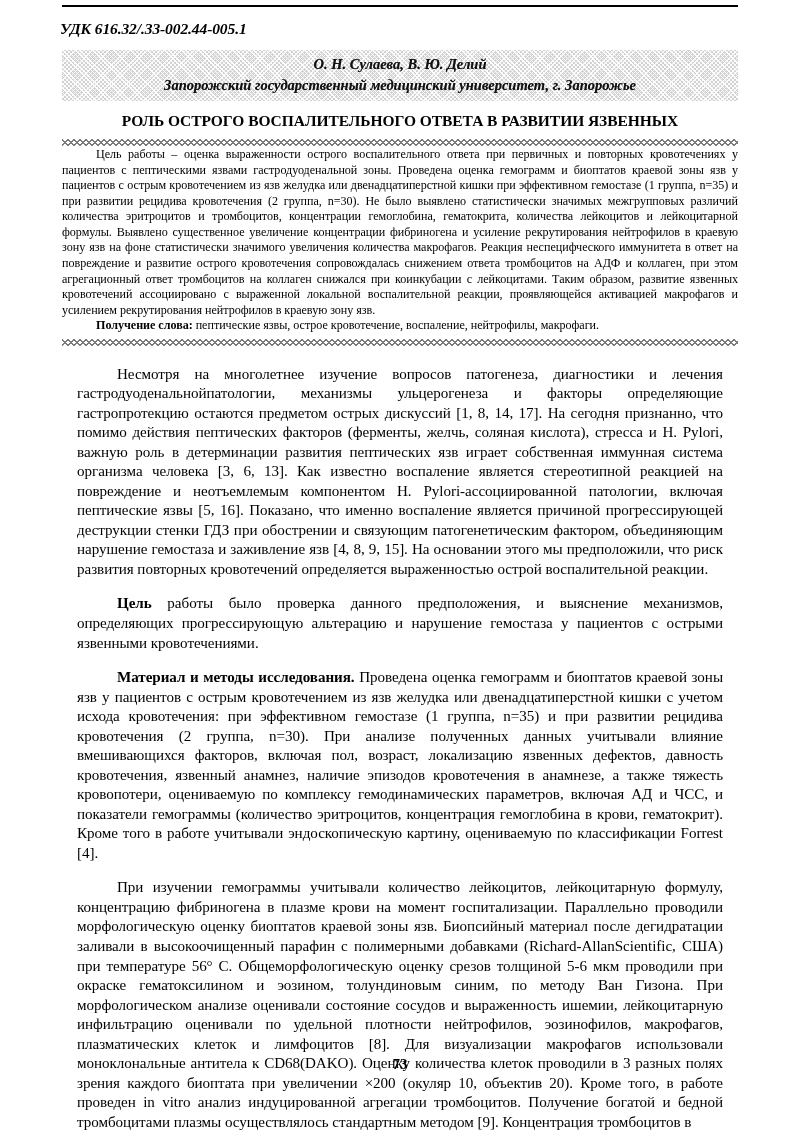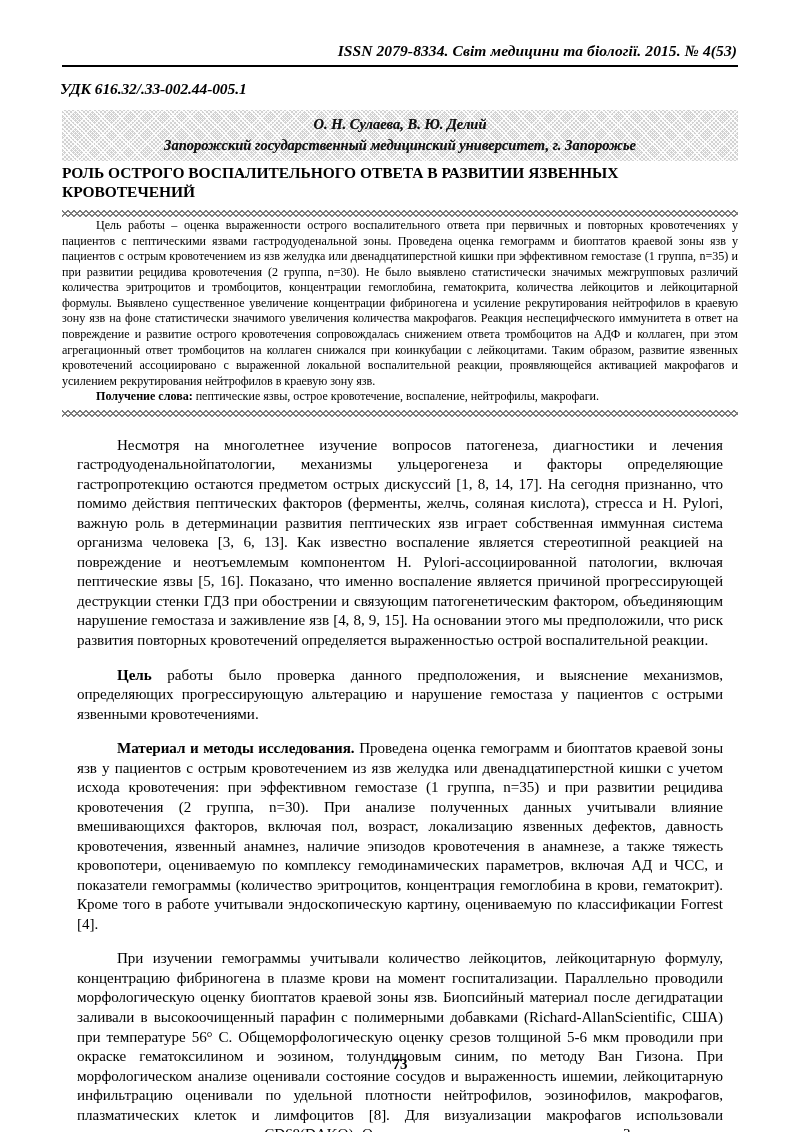--- a/index.html
+++ b/index.html
@@ -80,25 +80,25 @@
     font-weight: bold;
     font-size: 14.5px;
     line-height: 1.45;
     color: #111;
     text-shadow: 0 0 0.6px rgba(0,0,0,0.55);
     font-style: italic;
   }
 
   
   .art-title {
-    text-align: left;
+    text-align: center;
     font-weight: bold;
     font-size: 15.5px;
     line-height: 1.24;
-    margin-top: 2px;
+    margin-top: 10px;
     letter-spacing: -0.05px;
   }
 
   
   .zig {
     height: 9px;
     margin-top: 8px;
     background-repeat: repeat-x;
     background-size: 6px 9px;
     background-position: 0 0;
@@ -147,33 +147,31 @@
     font-size: 15.1px;
     font-weight: bold;
   }
 </style>
 </head>
 <body>
 
 <div class="page">
   <div class="content">
 
-    <div class="runhead">ISSN 2079-8334. Світ медицини та біології. 2015. № 4(53)</div>
     <div class="rule"></div>
 
     <div class="udk">УДК 616.32/.33-002.44-005.1</div>
 
     <div class="authors-band">
       <div class="ln">О. Н. Сулаева, В. Ю. Делий</div>
       <div class="ln">Запорожский государственный медицинский университет, г. Запорожье</div>
     </div>
 
     <div class="art-title">
       <div>РОЛЬ ОСТРОГО ВОСПАЛИТЕЛЬНОГО ОТВЕТА В РАЗВИТИИ ЯЗВЕННЫХ</div>
-      <div>КРОВОТЕЧЕНИЙ</div>
     </div>
 
     <div class="zig"></div>
 
     <div class="abstract">
       <p class="indent">Цель работы – оценка выраженности острого воспалительного ответа при первичных и повторных кровотечениях у пациентов с пептическими язвами гастродуоденальной зоны. Проведена оценка гемограмм и биоптатов краевой зоны язв у пациентов с острым кровотечением из язв желудка или двенадцатиперстной кишки при эффективном гемостазе (1 группа, n=35) и при развитии рецидива кровотечения (2 группа, n=30). Не было выявлено статистически значимых межгрупповых различий количества эритроцитов и тромбоцитов, концентрации гемоглобина, гематокрита, количества лейкоцитов и лейкоцитарной формулы. Выявлено существенное увеличение концентрации фибриногена и усиление рекрутирования нейтрофилов в краевую зону язв на фоне статистически значимого увеличения количества макрофагов. Реакция неспецифческого иммунитета в ответ на повреждение и развитие острого кровотечения сопровождалась снижением ответа тромбоцитов на АДФ и коллаген, при этом агрегационный ответ тромбоцитов на коллаген снижался при коинкубации с лейкоцитами. Таким образом, развитие язвенных кровотечений ассоциировано с выраженной локальной воспалительной реакции, проявляющейся активацией макрофагов и усилением рекрутирования нейтрофилов в краевую зону язв.</p>
       <p class="indent"><span class="kw">Получение слова:</span><span> пептические язвы, острое кровотечение, воспаление, нейтрофилы, макрофаги.</span></p>
     </div>
 
     <div class="zig below"></div>

